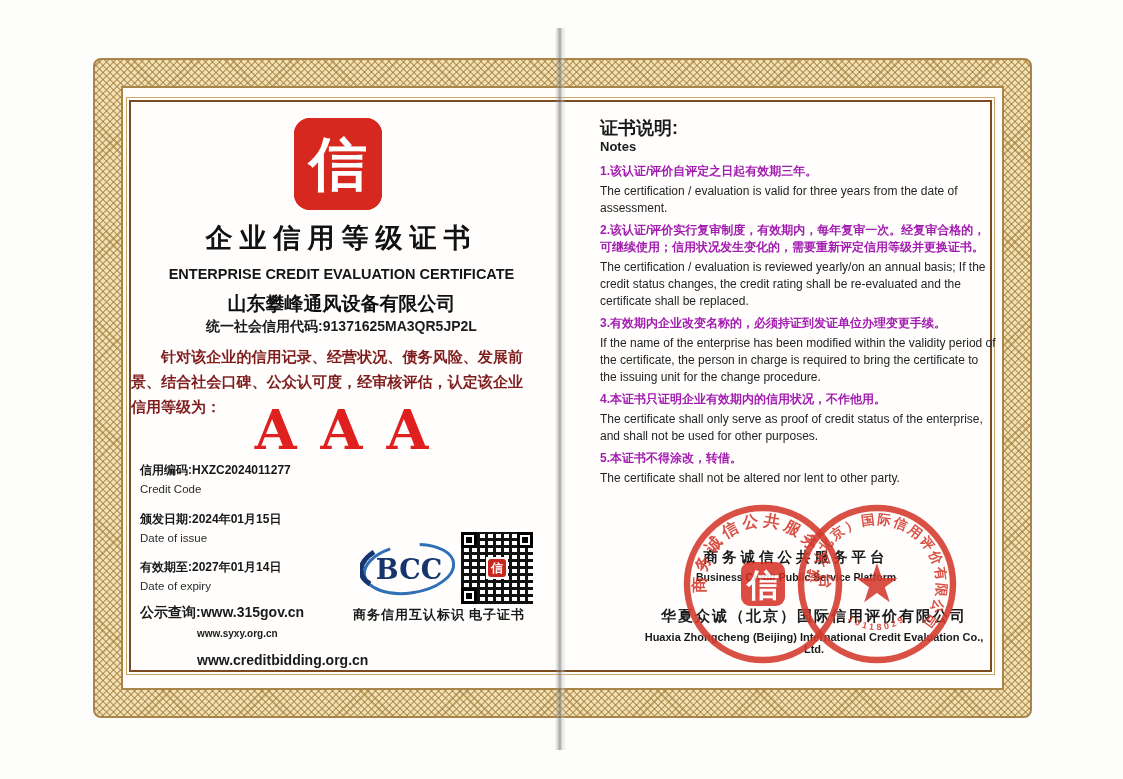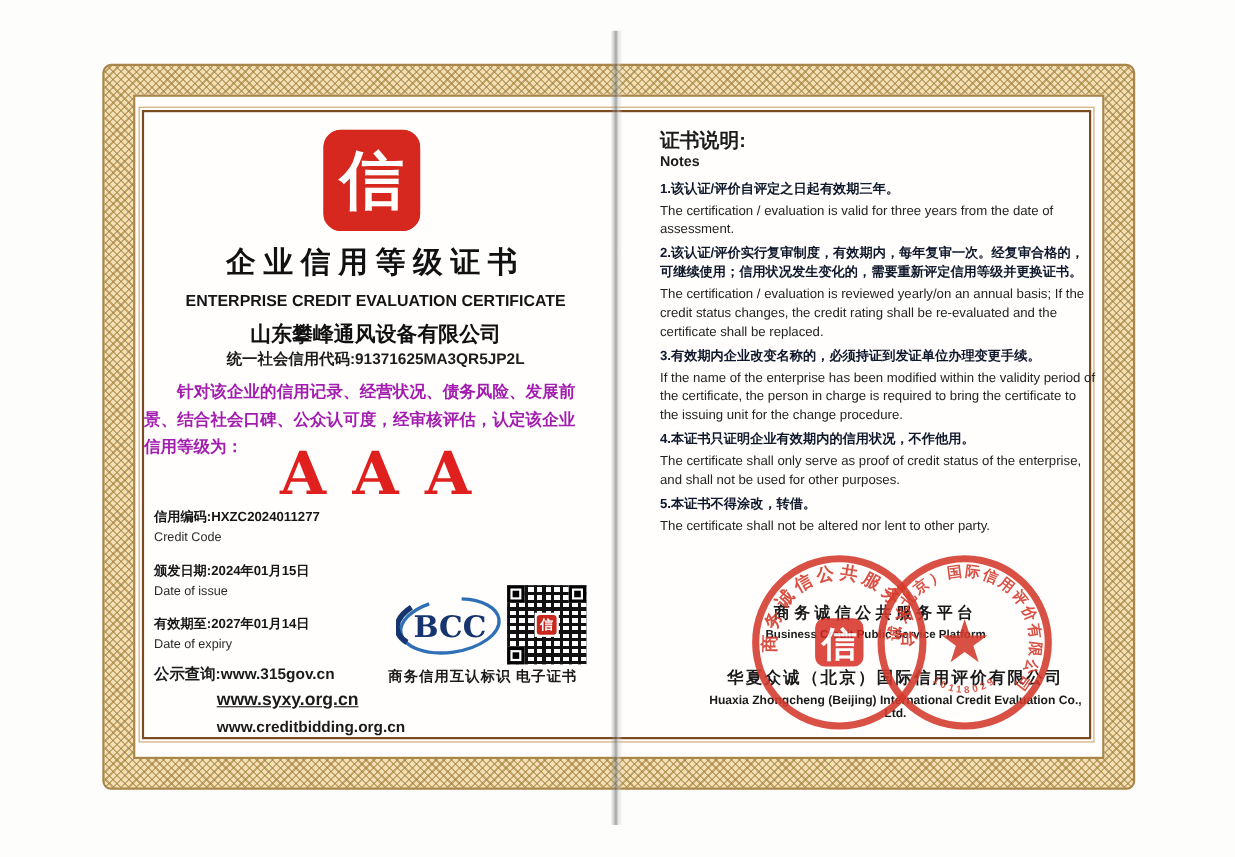--- a/index.html
+++ b/index.html
@@ -29,28 +29,28 @@
   .seal-logo{left:294px;top:118px;width:88px;height:92px;background:#d6281e;border-radius:16px;
              display:flex;align-items:center;justify-content:center;box-shadow:inset 0 0 0 3px #d6281e;}
   .seal-logo span{color:#fff;font-size:58px;font-weight:700;line-height:1;
                   font-family:"DejaVu Serif","Liberation Serif",serif;}
   .title-zh{left:125px;top:220px;width:433px;text-align:center;font-size:27px;font-weight:700;
             letter-spacing:7px;font-family:"DejaVu Serif","Liberation Serif",serif;color:#111;}
   .title-en{left:125px;top:266px;width:433px;text-align:center;font-size:14.5px;font-weight:700;color:#151515;}
   .company{left:125px;top:291px;width:433px;text-align:center;font-size:19px;font-weight:700;color:#101010;}
   .uscc{left:125px;top:318px;width:433px;text-align:center;font-size:14px;font-weight:600;color:#1c1c1c;}
   .statement{left:131px;top:344px;width:392px;font-size:15px;font-weight:600;line-height:25px;
-             text-indent:2em;color:#a21caf;text-align:justify;}
+             text-indent:2em;color:#7f1d1d;text-align:justify;}
   .rating{left:125px;top:398px;width:433px;text-align:center;font-size:54px;font-weight:700;
           color:#e01f1f;letter-spacing:24px;padding-left:24px;box-sizing:border-box;
           font-family:"DejaVu Serif","Liberation Serif",serif;}
   .fzh{font-size:12px;font-weight:600;color:#161616;}
   .fen{font-size:11.5px;font-weight:400;color:#2a2a2a;}
   .url1{left:140px;top:604px;font-size:14px;font-weight:600;}
-  .url2{left:197px;top:628px;font-size:16px;font-weight:600;text-decoration:underline;}
+  .url2{left:197px;top:628px;font-size:10px;font-weight:600;}
   .url3{left:197px;top:652px;font-size:14px;font-weight:600;}
 
   .bcc-wrap{left:360px;top:540px;width:98px;height:58px;}
   .bcc-label{left:348px;top:606px;width:122px;text-align:center;font-size:13px;font-weight:700;letter-spacing:1px;}
   .qr{left:461px;top:532px;width:72px;height:72px;background:#fff;
       background-image:
         repeating-linear-gradient(0deg,#111 0 3px, transparent 3px 7px),
         repeating-linear-gradient(90deg,#111 0 3px, #fff 3px 8px);}
   .qr .finder{position:absolute;width:16px;height:16px;border:3px solid #000;background:#fff;box-sizing:border-box;}
   .qr .finder::after{content:"";position:absolute;inset:2px;background:#000;}
@@ -59,21 +59,21 @@
              display:flex;align-items:center;justify-content:center;}
   .qr-center b{width:18px;height:18px;background:#c8281e;border-radius:3px;color:#fff;font-size:12px;
                display:flex;align-items:center;justify-content:center;font-weight:700;}
   .qr-label{left:458px;top:606px;width:78px;text-align:center;font-size:13px;font-weight:700;letter-spacing:1px;}
 
   
   .notes-title{left:600px;top:116px;font-size:18px;font-weight:700;}
   .notes-sub{left:600px;top:139px;font-size:13px;font-weight:700;}
   .notes{left:600px;top:158px;width:397px;}
   .notes p{margin:0 0 3px 0;line-height:17px;font-size:12px;}
-  .notes p.nz{font-weight:600;color:#0f172a;margin-top:5px;}
+  .notes p.nz{font-weight:600;color:#a21caf;margin-top:5px;}
   .notes p.ne{font-weight:400;color:#232323;}
 
   
   .platform-zh{left:672px;top:548px;width:248px;text-align:center;font-size:14.5px;font-weight:700;
                letter-spacing:4px;z-index:11;}
   .platform-en{left:660px;top:571px;width:272px;text-align:center;font-size:10.5px;font-weight:600;z-index:11;}
   .issuer-zh{left:638px;top:607px;width:352px;text-align:center;font-size:15px;font-weight:700;
              letter-spacing:2px;z-index:11;}
   .issuer-en{left:634px;top:631px;width:360px;text-align:center;font-size:11px;font-weight:700;z-index:11;}
   .stamps{position:absolute;left:645px;top:498px;width:350px;height:178px;z-index:12;pointer-events:none;}

